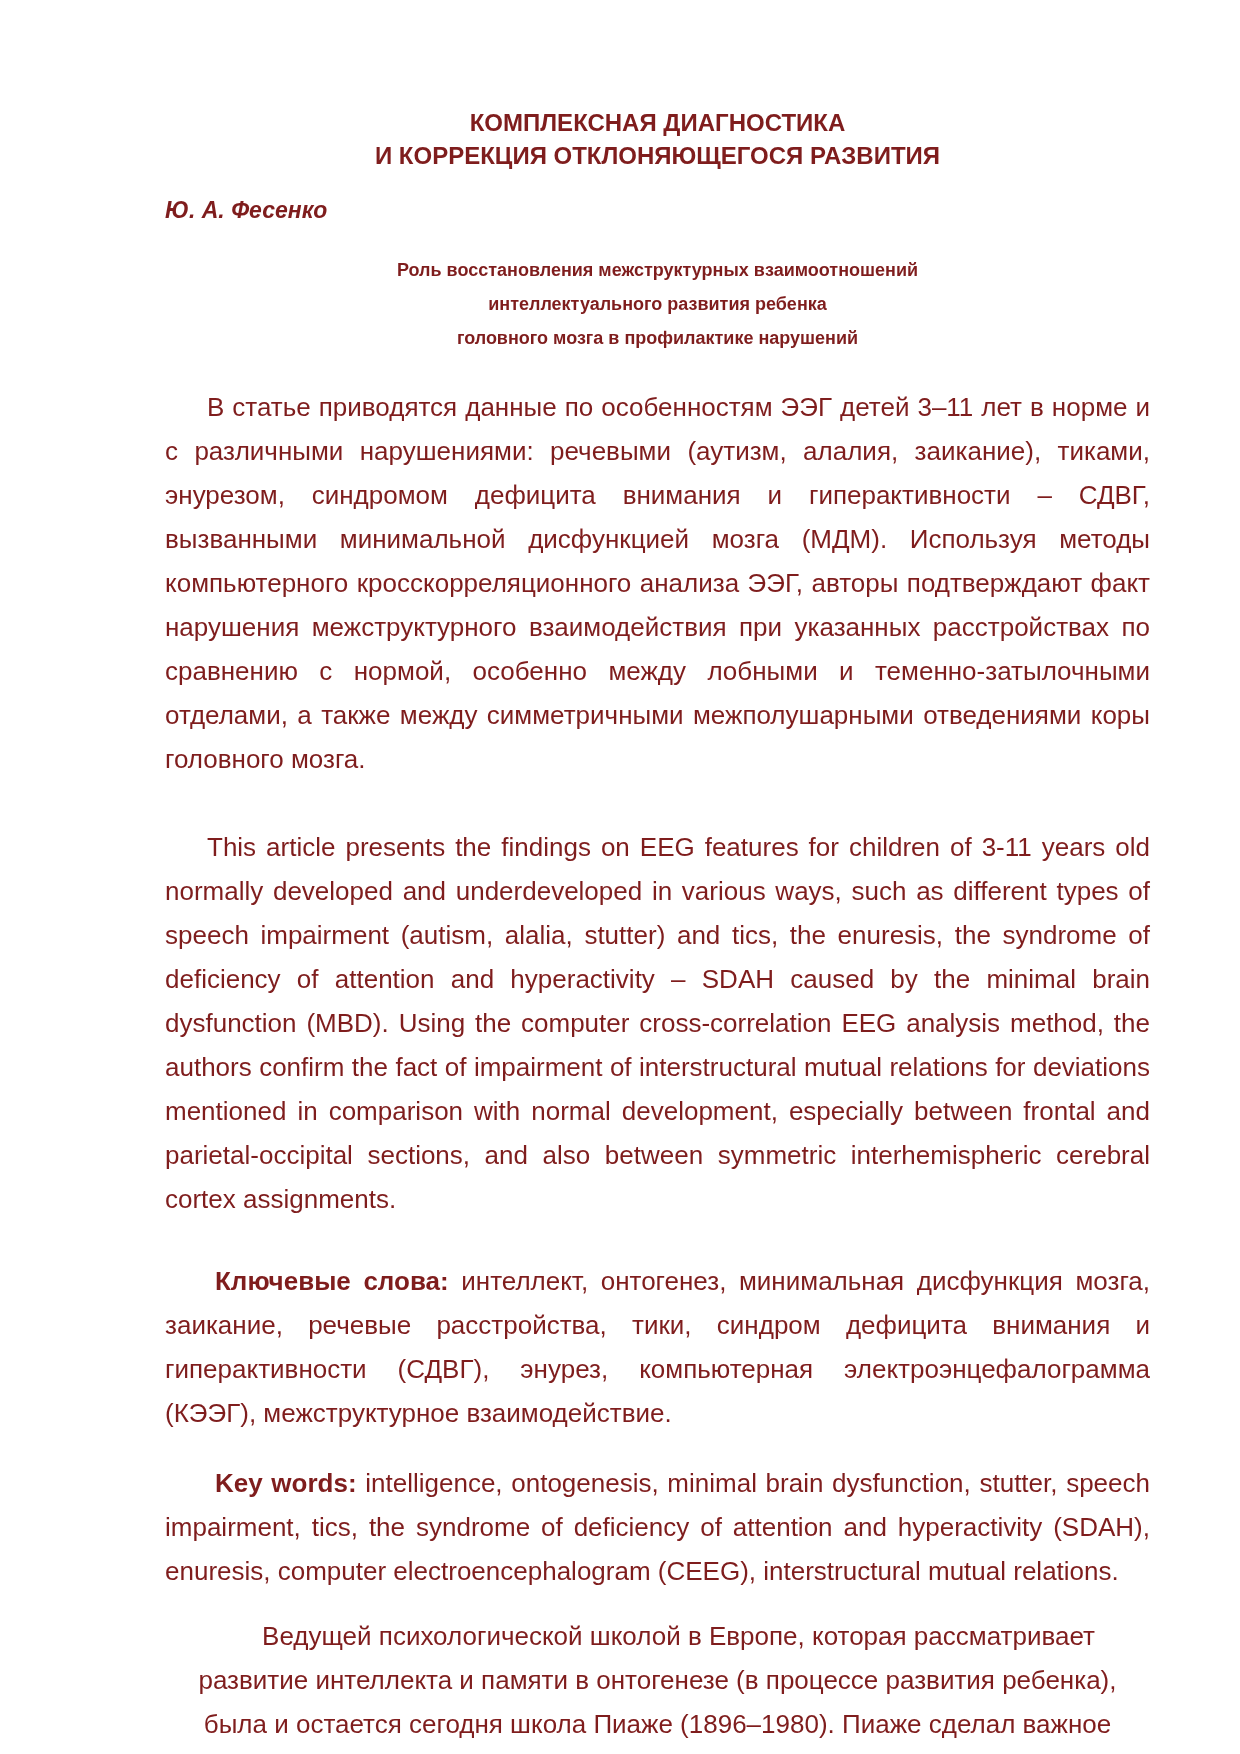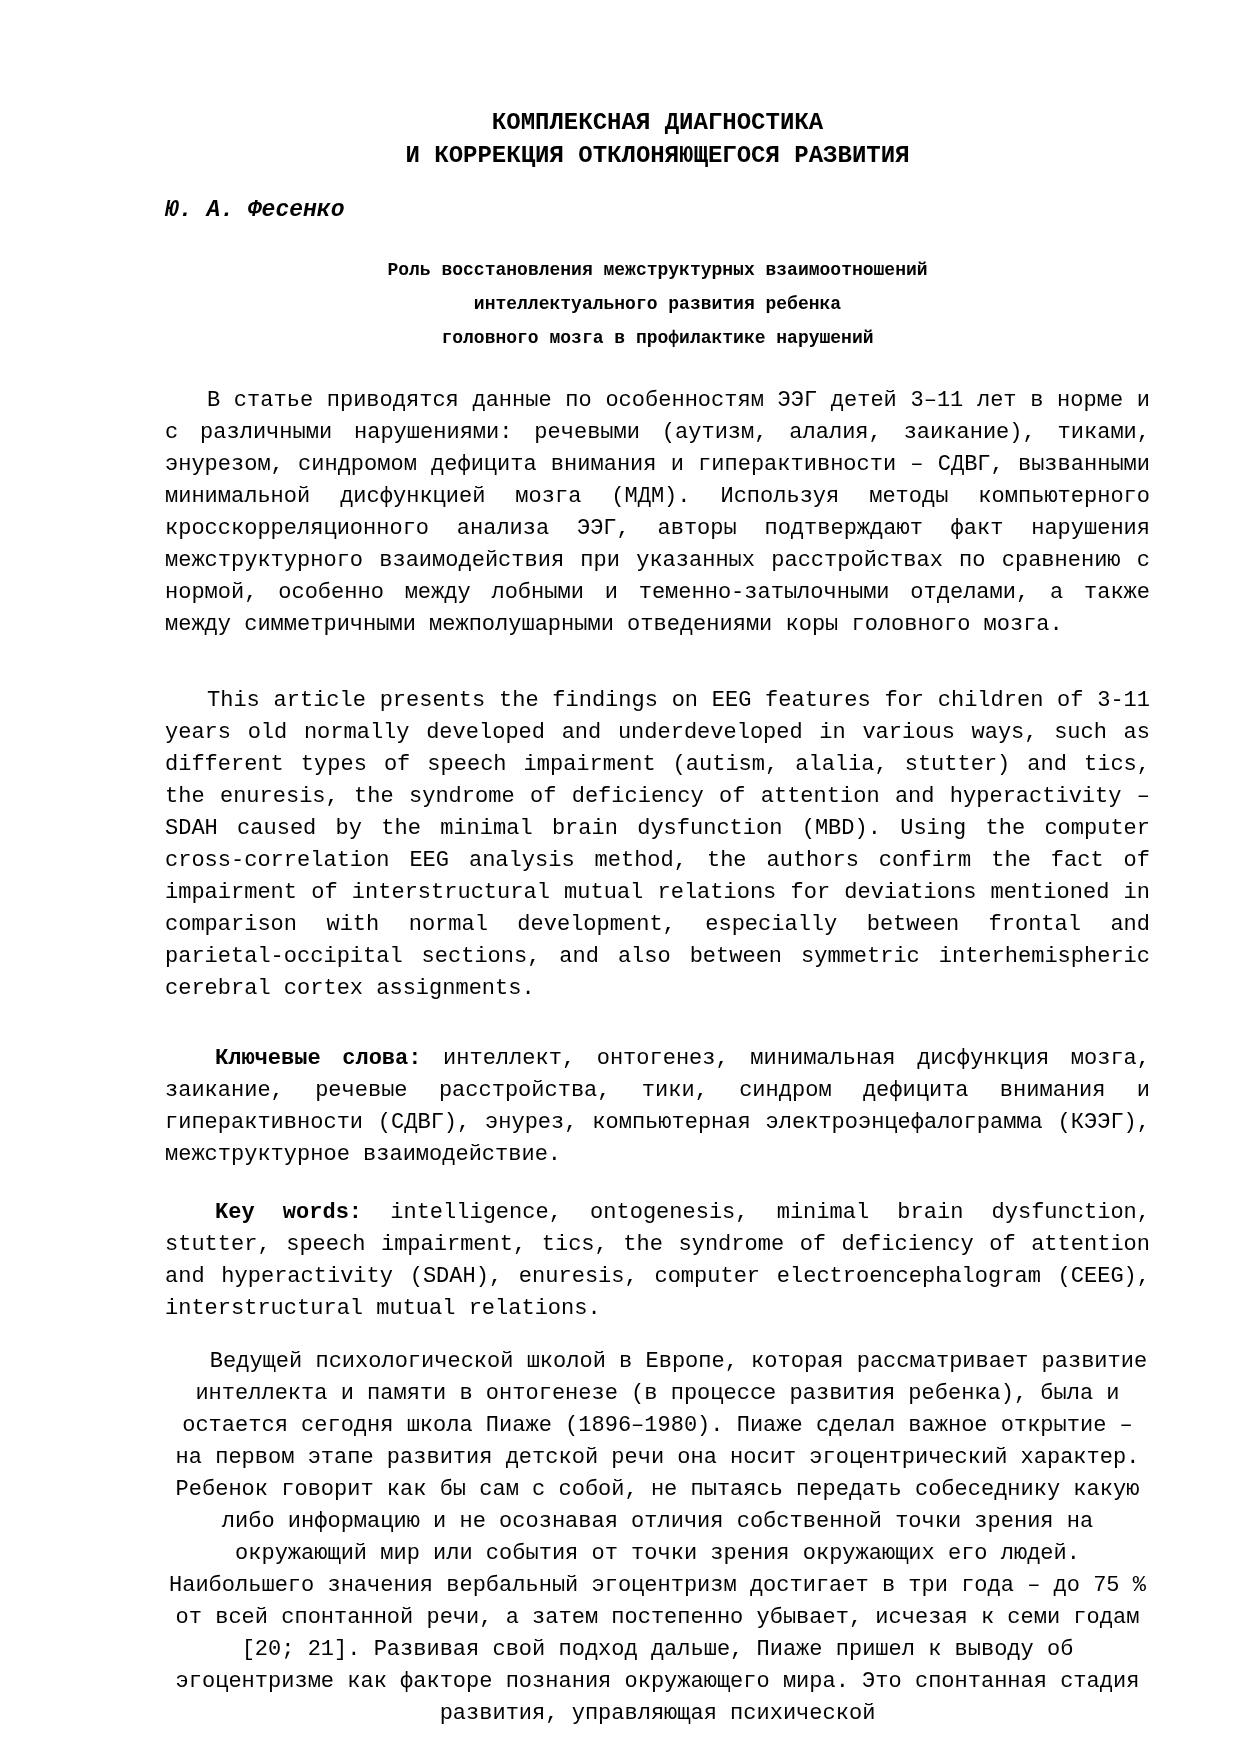--- a/index.html
+++ b/index.html
@@ -5,22 +5,22 @@
   html, body {
     margin: 0;
     padding: 0;
     background: #ffffff;
   }
   .page {
     position: relative;
     width: 1240px;
     height: 1754px;
     background: #ffffff;
-    color: #000000;
-    font-family: Liberation Mono, monospace;
+    color: #7f1d1d;
+    font-family: Liberation Sans, sans-serif;
     overflow: hidden;
     box-sizing: border-box;
   }
   .content {
     position: absolute;
     top: 106px;
     left: 165px;
     width: 985px;
   }
   .doc-header {
@@ -42,22 +42,22 @@
     margin-top: 22px;
   }
   .article-title {
     text-align: center;
     font-weight: bold;
     font-size: 18px;
     line-height: 34px;
     margin-top: 26px;
   }
   .para {
-    font-size: 22px;
-    line-height: 32px;
+    font-size: 26px;
+    line-height: 44px;
     text-align: justify;
     text-indent: 42px;
   }
   .abstract-ru { margin-top: 30px; }
   .abstract-en { margin-top: 44px; }
   .kw-ru { margin-top: 38px; }
   .kw-en { margin-top: 26px; }
   .body-para {
     margin-top: 21px;
     text-align: center;

